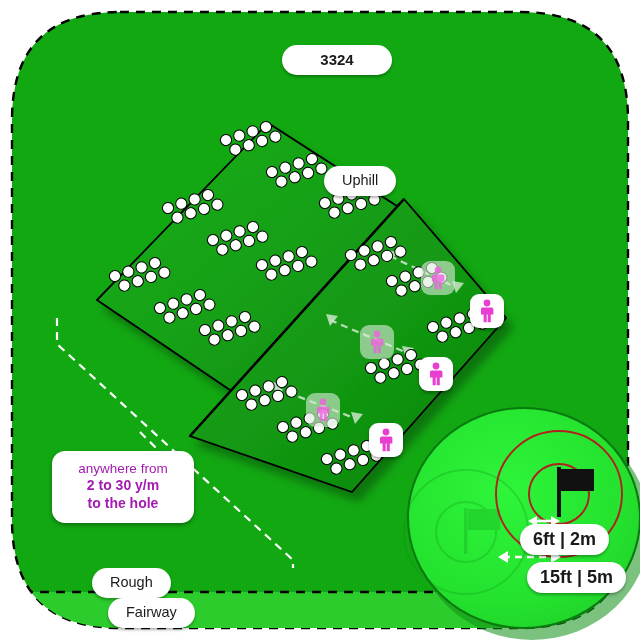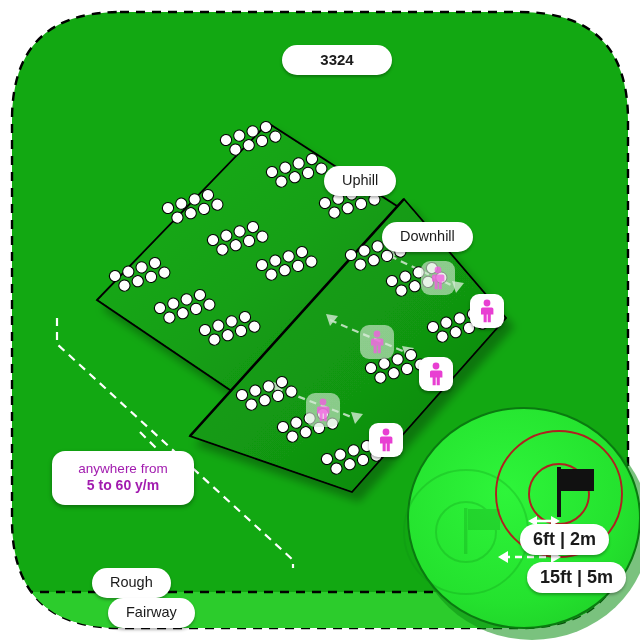--- a/index.html
+++ b/index.html
@@ -401,28 +401,28 @@
             <path d="M5.2 8.4 h9.6 a1.6 1.6 0 0 1 1.6 1.6 v5.4 h-2.6 v7.8 h-3.1 v-7.8 h-1 v7.8 h-3.1 v-7.8 h-2.6 v-5.4 a1.6 1.6 0 0 1 1.6 -1.6 z" fill="#e83fd2"></path>
           </svg>
         </span>
       </div>
     </div>
 
   <div class="pill" style="left:282px; top:45px; min-width:74px;">3324</div>
 
   <div class="pill thin" style="left:324px; top:166px;text-align:center;">Uphill</div>
 
-  <div class="pill thin" style="left:382px; top:222px;">Downhill</div>
 
   <div class="pill thin" style="left:92px; top:568px;">Rough</div>
 
   <div class="pill thin" style="left:108px; top:598px;">Fairway</div>
 
   <div class="pill small" style="left:520px; top:524px;">6ft | 2m</div>
 
   <div class="pill small" style="left:527px; top:562px;">15ft | 5m</div>
 
   <div class="note-card" style="left:52px; top:451px; width:118px;">
     <span class="ln">anywhere from</span>
-    <span class="ln b">5 to 60 y/m</span>
+    <span class="ln b">2 to 30 y/m</span>
+    <span class="ln b">to the hole</span>
   </div>
 
 </div>
 
 </body></html>

